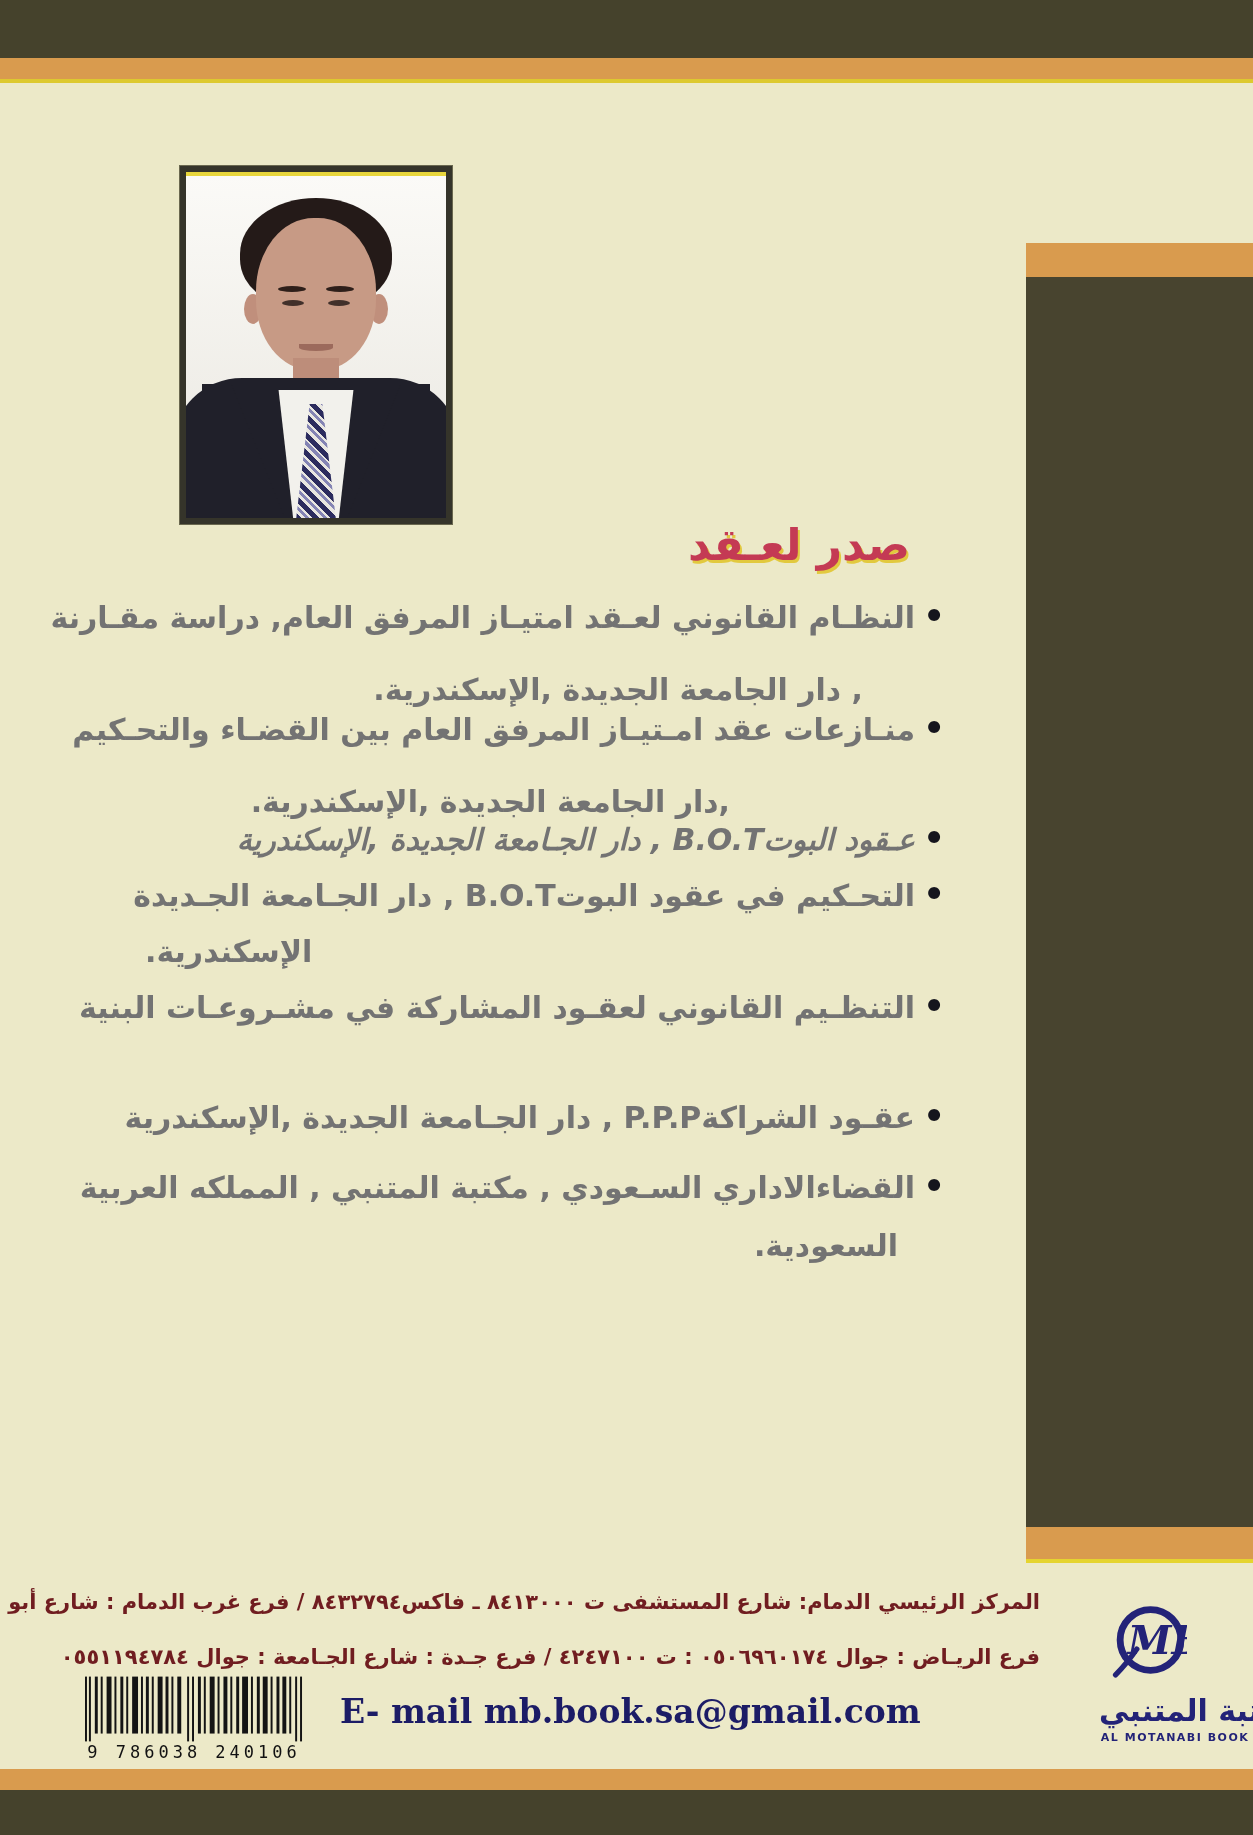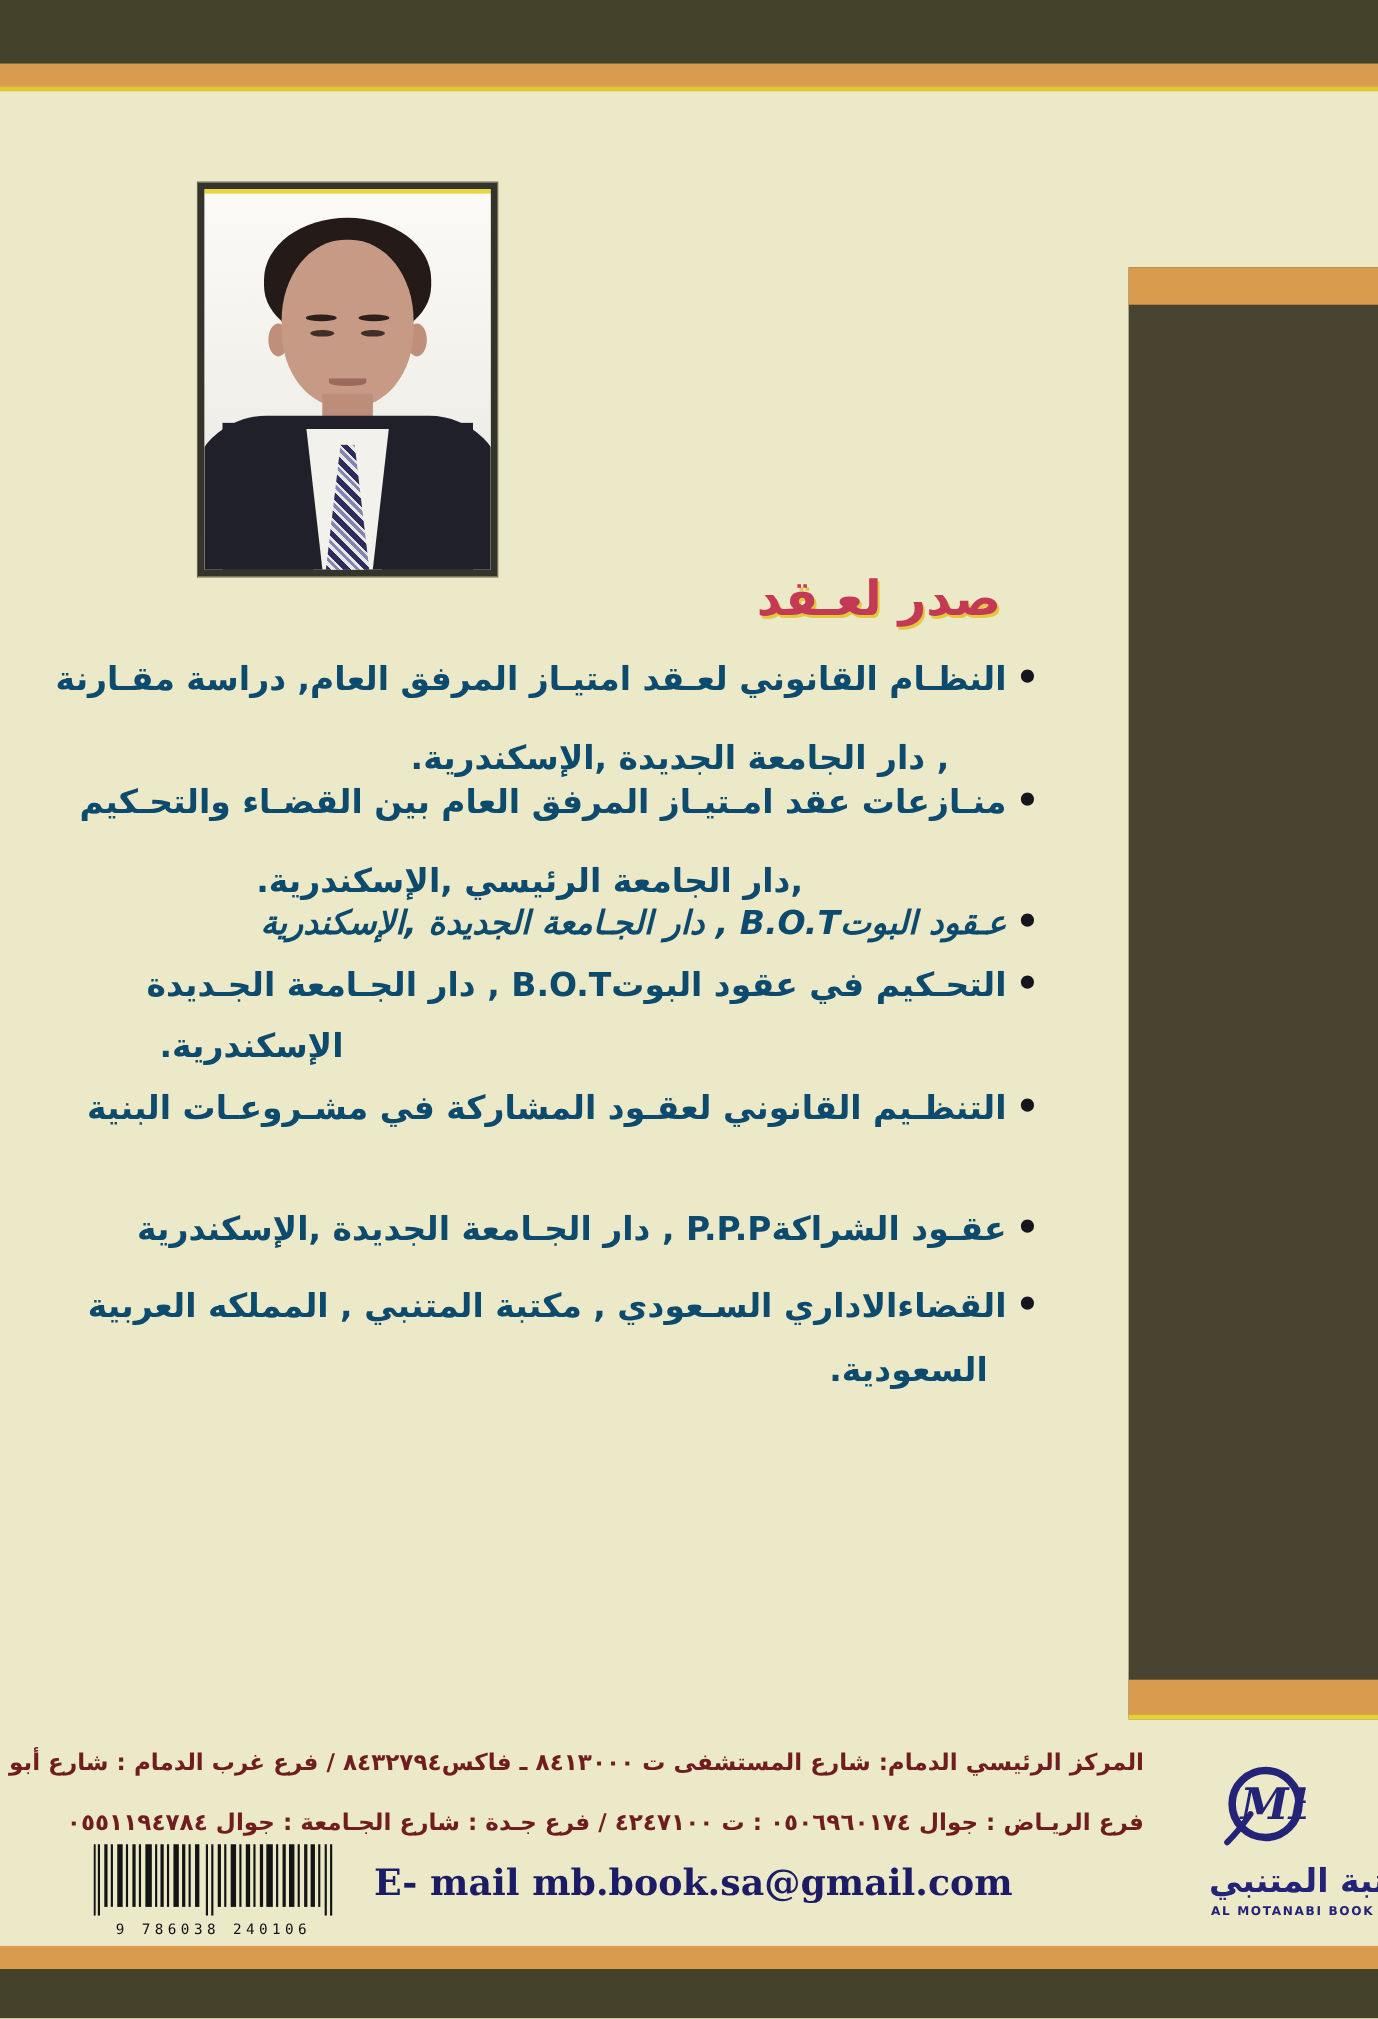--- a/index.html
+++ b/index.html
@@ -47,42 +47,42 @@
   .lapel.r{right:16px;clip-path:polygon(66% 0,100% 0,100% 100%,0 100%);}
   
   .heading{
     position:absolute;top:519px;right:343px;direction:rtl;white-space:nowrap;
     font-size:44px;font-weight:bold;color:#C43A54;
     text-shadow:2px 3px 0 #e2c93e;
   }
   
   .pub-line{
     position:absolute;direction:rtl;white-space:nowrap;
-    font-size:30px;font-weight:bold;color:#0c4a6e;letter-spacing:0;
+    font-size:30px;font-weight:bold;color:#737373;letter-spacing:0;
   }
   .pub-line.first::before{
     content:"\2022";position:absolute;right:-30px;top:-4px;font-size:34px;color:#15151d;
   }
   
   .contact-line{
     position:absolute;left:140px;width:900px;text-align:center;direction:rtl;white-space:nowrap;
     font-size:21px;font-weight:bold;color:#701d20;
   }
   .email-line{
     position:absolute;left:340px;width:580px;top:1692px;text-align:center;
     font-family:"DejaVu Serif","Liberation Serif",serif;font-weight:bold;
     font-size:33px;color:#1c1c66;direction:ltr;white-space:nowrap;
   }
   
   .barcode{position:absolute;left:85px;top:1676px;width:218px;height:84px;}
   .barcode svg{display:block;}
   .barcode-digits{
     position:absolute;left:0;bottom:-2px;width:100%;text-align:center;
     font-family:"DejaVu Sans Mono","Liberation Mono",monospace;
-    font-size:13px;letter-spacing:4px;color:#111;white-space:nowrap;
+    font-size:17px;letter-spacing:4px;color:#111;white-space:nowrap;
   }
   
   .shop-logo{position:absolute;right:0;top:1605px;width:170px;height:150px;overflow:visible;}
   .logo-circle{position:absolute;left:28px;top:0;width:76px;height:76px;}
   .logo-ar{
     position:absolute;right:-55px;top:88px;width:220px;text-align:center;direction:rtl;white-space:nowrap;
     font-size:30px;font-weight:bold;color:#232378;
   }
   .logo-en{
     position:absolute;right:-60px;top:126px;width:230px;text-align:center;
@@ -123,21 +123,21 @@
       <div class="lapel r"></div>
     </div>
   </div>
 
   <div class="heading">صدر لعـقد</div>
 
   <div class="pub-line first" style="top:600px;right:338px;">النظـام القانوني لعـقد امتيـاز المرفق العام, دراسة مقـارنة</div>
   <div class="pub-line" style="top:672px;right:390px;">, دار الجامعة الجديدة ,الإسكندرية.</div>
 
   <div class="pub-line first" style="top:712px;right:338px;">منـازعات عقد امـتيـاز المرفق العام بين القضـاء والتحـكيم</div>
-  <div class="pub-line" style="top:784px;right:523px;">,دار الجامعة الرئيسي ,الإسكندرية.</div>
+  <div class="pub-line" style="top:784px;right:523px;">,دار الجامعة الجديدة ,الإسكندرية.</div>
 
   <div class="pub-line first" style="top:822px;right:338px;font-style:italic;">عـقود البوتB.O.T , دار الجـامعة الجديدة ,الإسكندرية</div>
 
   <div class="pub-line first" style="top:878px;right:338px;">التحـكيم في عقود البوتB.O.T , دار الجـامعة الجـديدة</div>
   <div class="pub-line" style="top:934px;left:145px;">الإسكندرية.</div>
 
   <div class="pub-line first" style="top:990px;right:338px;margin-left:12px;">التنظـيم القانوني لعقـود المشاركة في مشـروعـات البنية</div>
 
   <div class="pub-line first" style="top:1100px;right:338px;">عقـود الشراكةP.P.P , دار الجـامعة الجديدة ,الإسكندرية</div>
 

